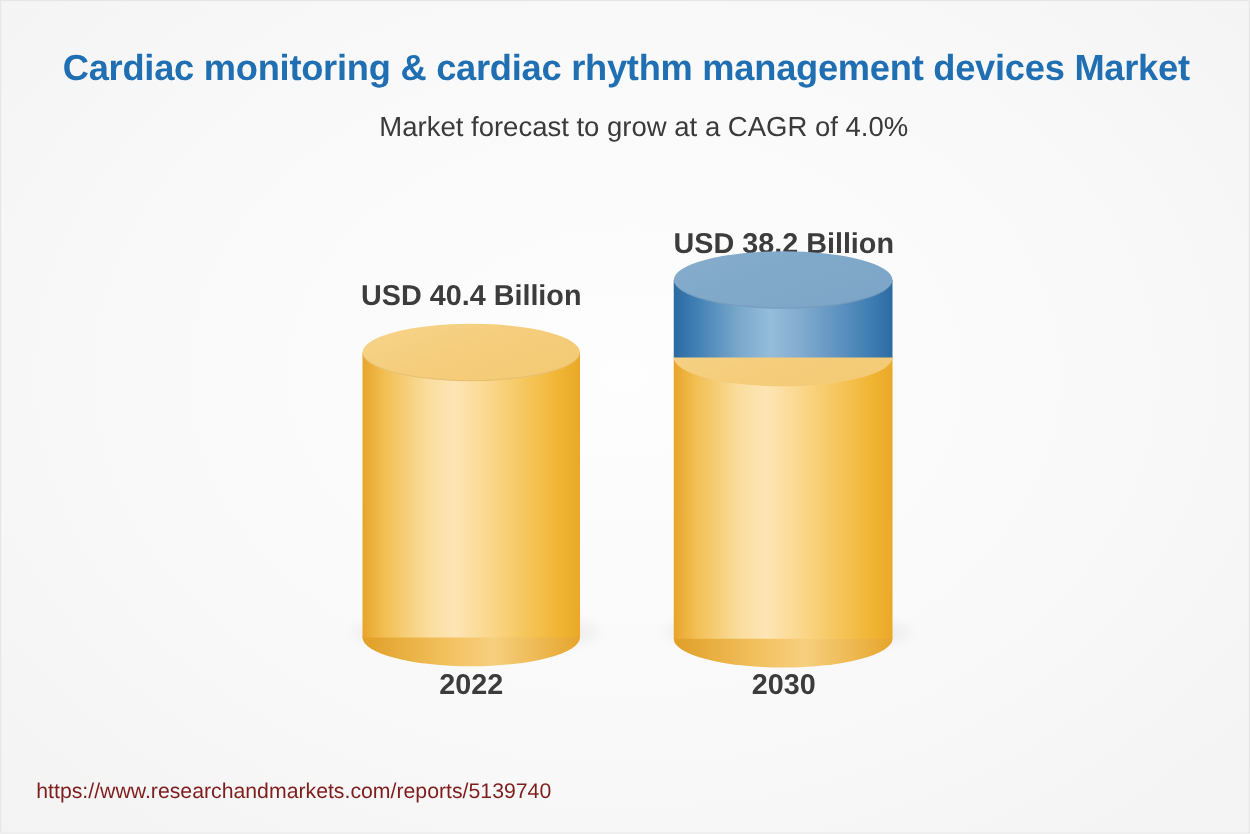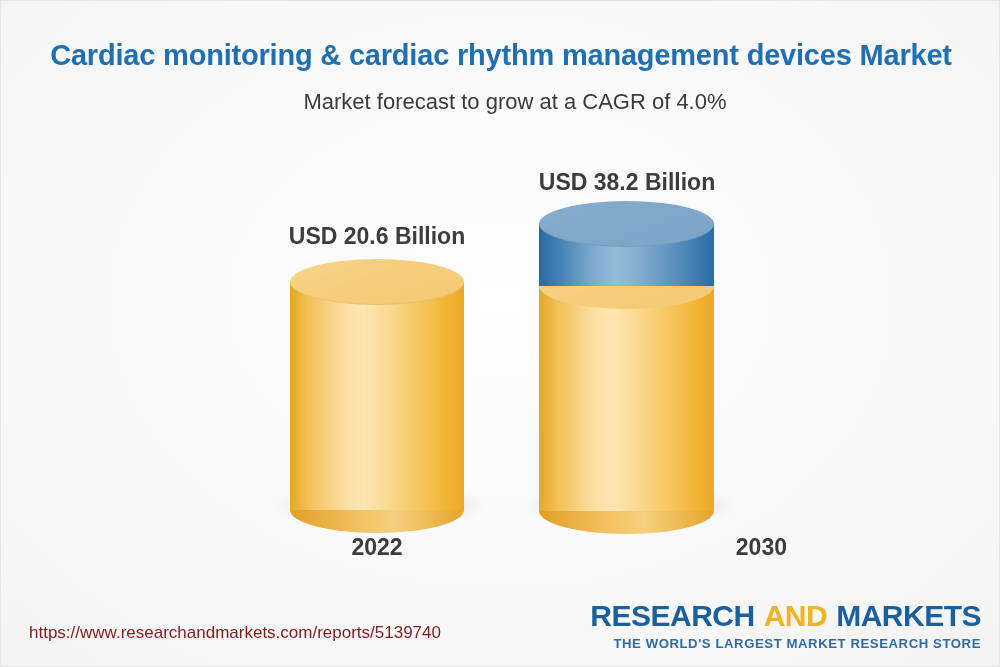--- a/index.html
+++ b/index.html
@@ -187,59 +187,53 @@
 
 <div id="canvas">
 
   <div class="chart-title">Cardiac monitoring &amp; cardiac rhythm management devices Market</div>
   <div class="chart-subtitle">Market forecast to grow at a CAGR of 4.0%</div>
 
   <div class="plot">
 
     <div class="bar-group" style="left:216px; top:0; width:320px; height:600px;">
 
-      <div class="value-label" style="left:0; top:222px;">USD 20.6 Billion</div>
+      <div class="value-label" style="left:0; top:222px;">USD 40.4 Billion</div>
 
       <div class="bar-shadow" style="left:63px; top:486px; width:202px; height:38px;"></div>
 
       <div class="cyl" style="left:73px; top:258px; width:174px; height:252px;">
 
         <div class="cyl-bottom gold-bottom" style="top:228px; height:46px;"></div>
 
         <div class="cyl-body gold-body" style="top:23px; height:228px;"></div>
 
         <div class="cyl-top gold-top" style="top:0; height:46px; box-shadow: inset 0 -1px 0 rgba(0,0,0,0.05);"></div>
       </div>
 
       <div class="cat-label" style="left:0; top:533px;">2022</div>
     </div>
 
     <div class="bar-group" style="left:466px; top:0; width:320px; height:600px;">
 
-      <div class="value-label" style="left:0; top:168px;text-align:center;">USD 38.2 Billion</div>
+      <div class="value-label" style="left:0; top:180px;text-align:center;">USD 38.2 Billion</div>
 
       <div class="bar-shadow" style="left:62px; top:486px; width:202px; height:38px;"></div>
 
       <div class="cyl" style="left:72px; top:200px; width:175px; height:310px;">
 
         <div class="cyl-bottom gold-bottom" style="top:287px; height:46px;"></div>
         <div class="cyl-body gold-body" style="top:85px; height:225px;"></div>
         <div class="cyl-top gold-top" style="top:62px; height:46px;"></div>
 
         <div class="cyl-body blue-body" style="top:23px; height:62px;"></div>
         <div class="cyl-top blue-top" style="top:0; height:46px; box-shadow: inset 0 -1px 0 rgba(0,0,0,0.06);"></div>
       </div>
 
-      <div class="cat-label" style="left:0; top:533px;text-align:right;">2030</div>
+      <div class="cat-label" style="left:0; top:533px;">2030</div>
     </div>
 
   </div>
 
   <div class="footer-url">https://www.researchandmarkets.com/reports/5139740</div>
 
-  <div class="logo">
-    <div class="logo-main">
-      <span class="logo-research">RESEARCH</span><span style="display:inline-block;width:9px"></span><span class="logo-and">AND</span><span style="display:inline-block;width:9px"></span><span class="logo-markets">MARKETS</span>
-    </div>
-    <div class="logo-tagline">THE WORLD'S LARGEST MARKET RESEARCH STORE</div>
-  </div>
 
 </div>
 
 </body></html>

